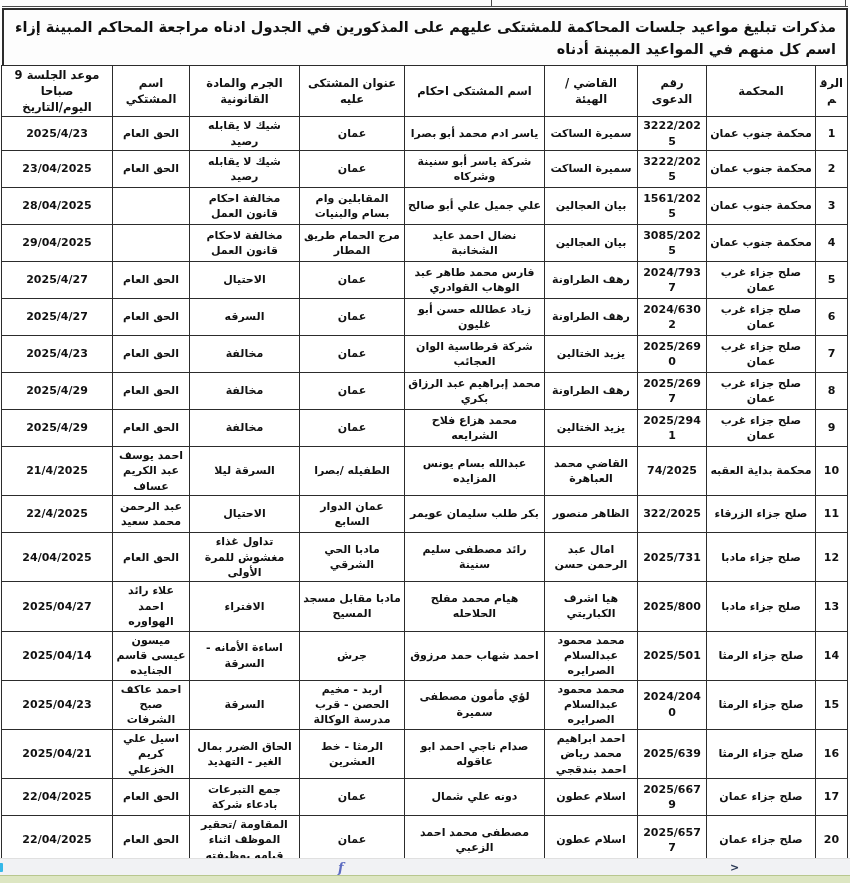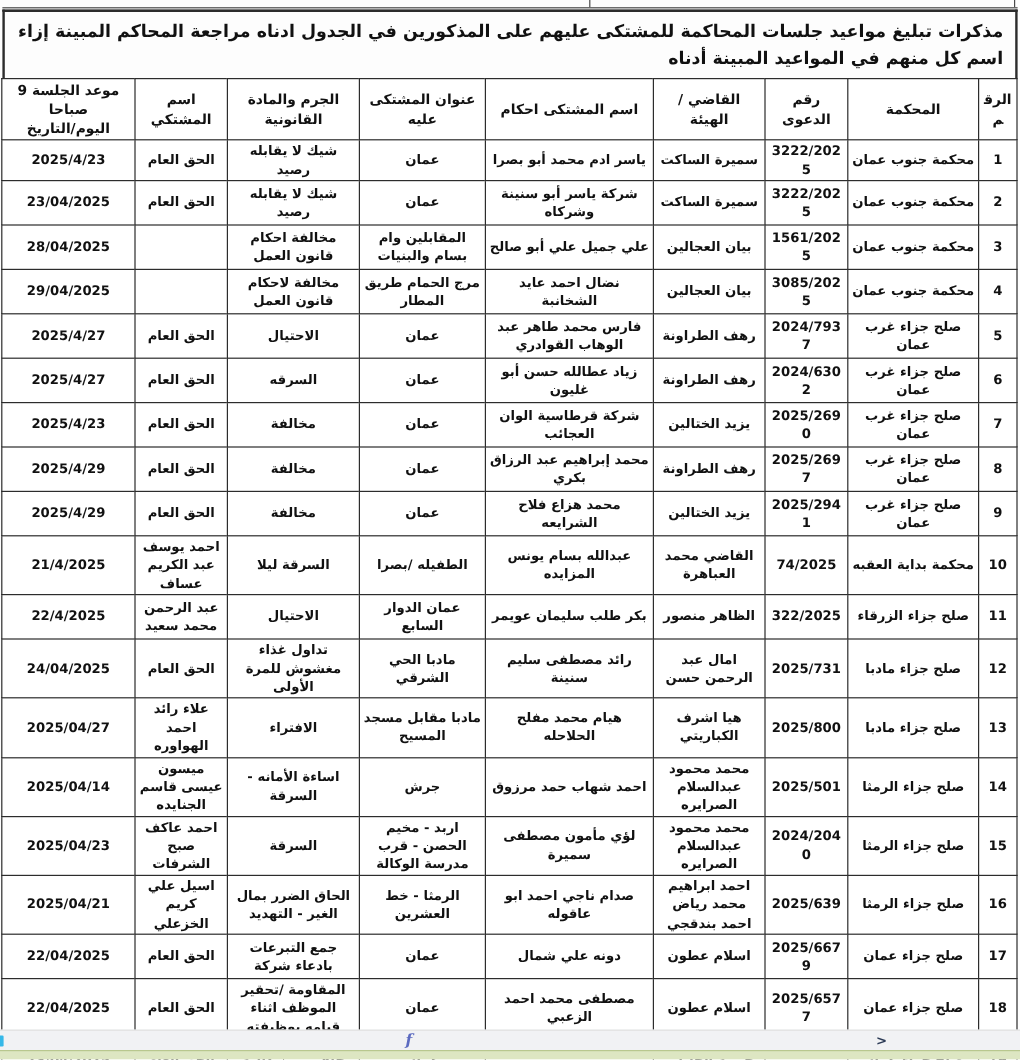--- a/index.html
+++ b/index.html
@@ -297,21 +297,21 @@
             <td>صلح جزاء عمان</td>
             <td>2025/6679</td>
             <td>اسلام عطون</td>
             <td>دونه علي شمال</td>
             <td>عمان</td>
             <td>جمع التبرعات بادعاء شركة</td>
             <td>الحق العام</td>
             <td>22/04/2025</td>
           </tr>
           <tr>
-            <td>18</td>
+            <td>20</td>
             <td>صلح جزاء عمان</td>
             <td>2025/6577</td>
             <td>اسلام عطون</td>
             <td>مصطفى محمد احمد الزعبي</td>
             <td>عمان</td>
             <td>المقاومة /تحقير الموظف اثناء قيامه بوظيفته</td>
             <td>الحق العام</td>
             <td>22/04/2025</td>
           </tr>
           <tr>

